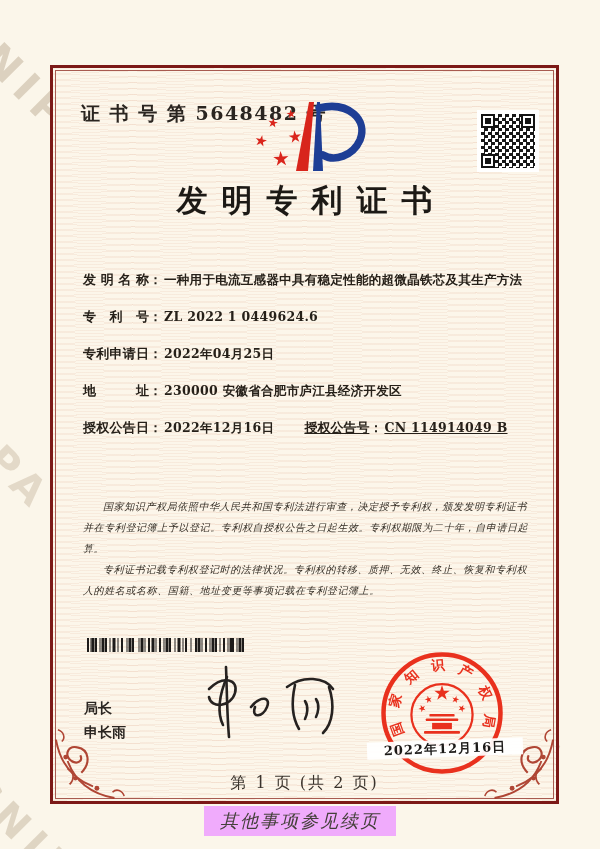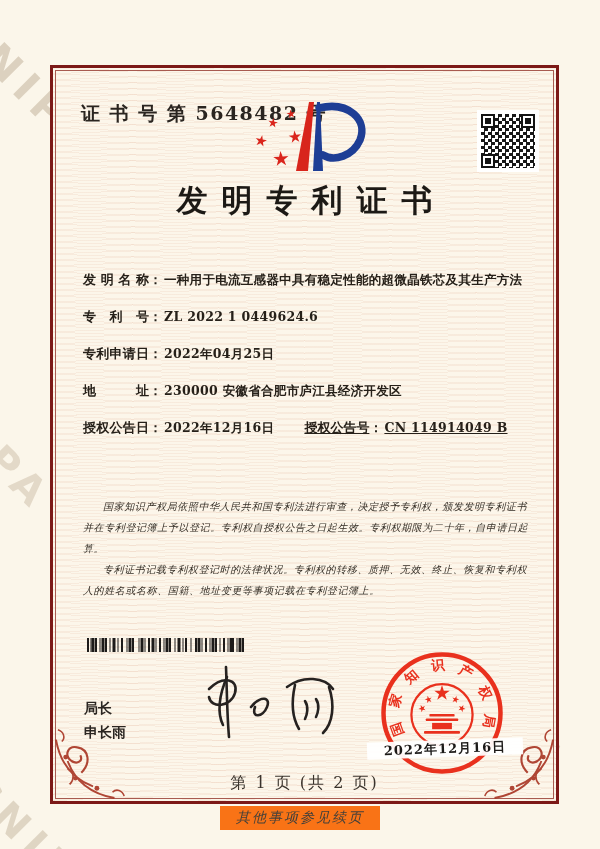--- a/index.html
+++ b/index.html
@@ -67,22 +67,22 @@
     background:rgba(255,255,255,0.94);text-align:center;
     font-size:13px;font-weight:bold;color:#1c1a18;letter-spacing:1px;line-height:17px;
     transform:rotate(-2deg);
   }
   .flourish{position:absolute;width:78px;height:78px;z-index:2;opacity:0.9;}
   .fl-br{right:1px;bottom:1px;}
   .fl-bl{left:1px;bottom:1px;transform:scaleX(-1);}
   .page-num{position:absolute;left:0;right:0;bottom:7px;text-align:center;
     font-size:16px;letter-spacing:2px;color:#3a332c;}
   .note{position:absolute;left:0;right:0;top:806px;text-align:center;z-index:1;}
-  .note span{display:inline-block;background:#f97316;padding:3px 16px;
-    font-size:14px;font-style:italic;color:#44403a;letter-spacing:2px;}
+  .note span{display:inline-block;background:#f0abfc;padding:3px 16px;
+    font-size:18px;font-style:italic;color:#44403a;letter-spacing:2px;}
 </style>
 </head>
 <body>
 
 <div class="page">
 
   <div class="wm wm1">CNIPA</div>
   <div class="wm wm2">CNIPA</div>
   <div class="wm wm2b">CNIPA</div>
   <div class="wm wm3">CNIPA</div>

